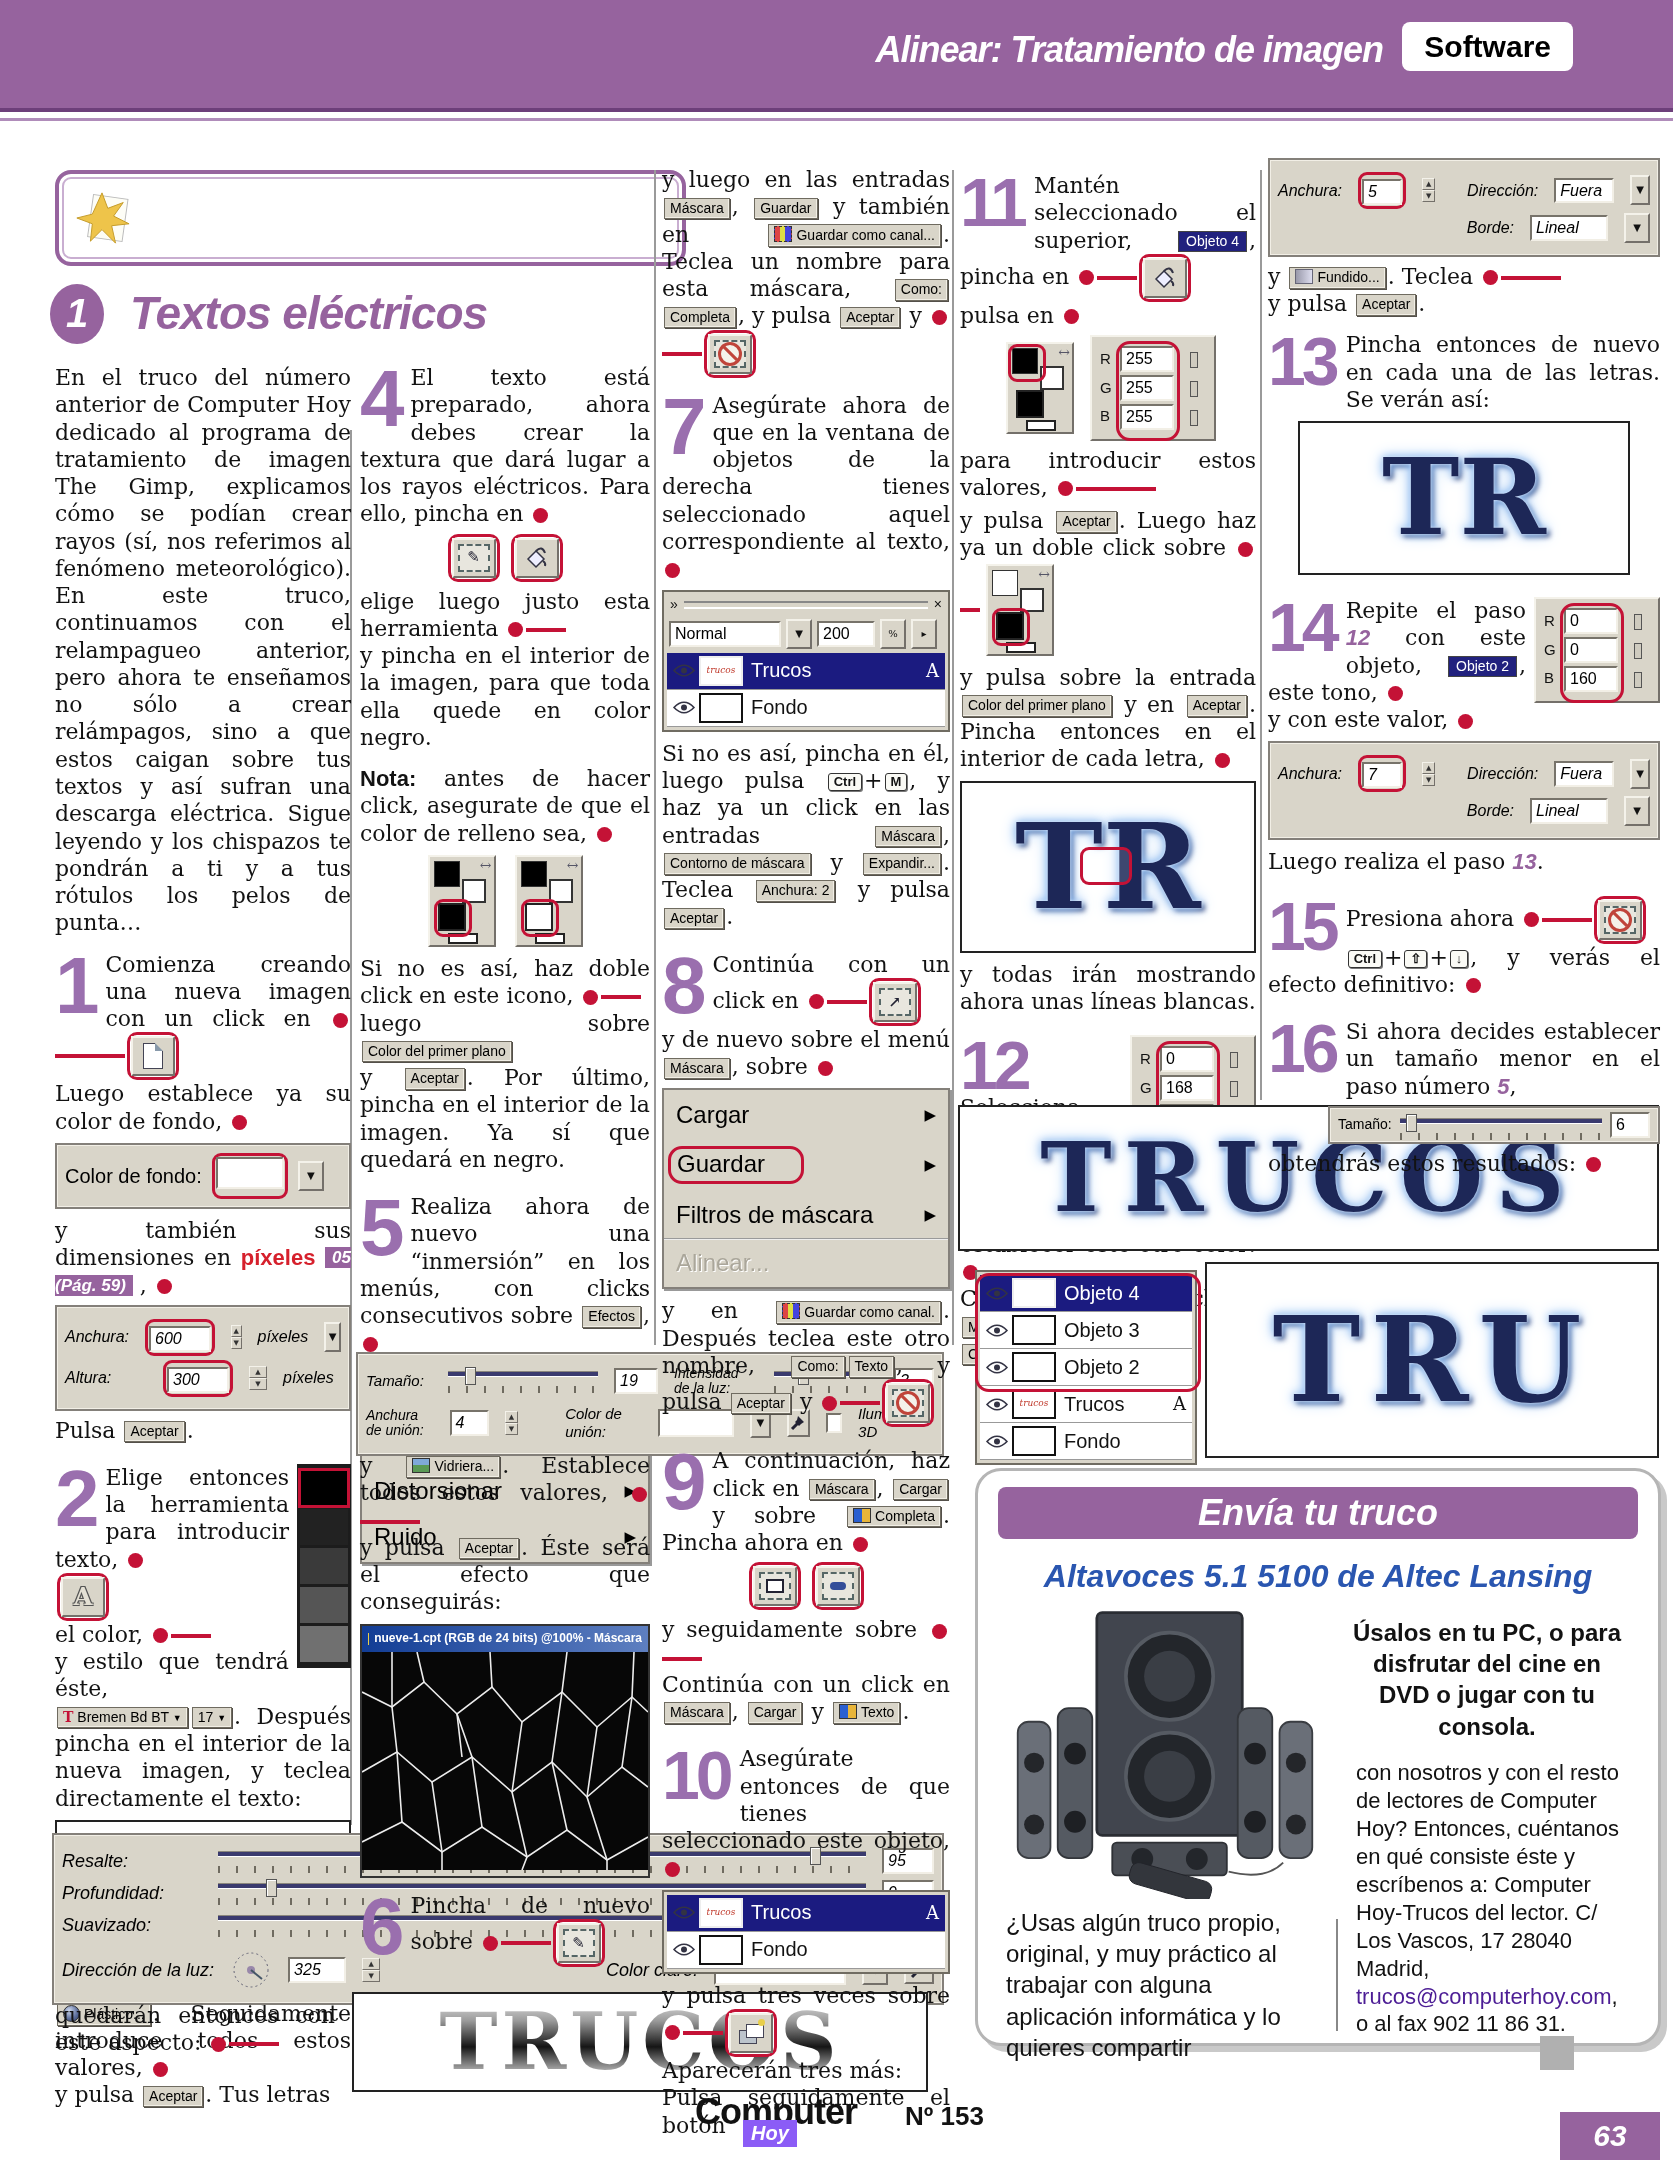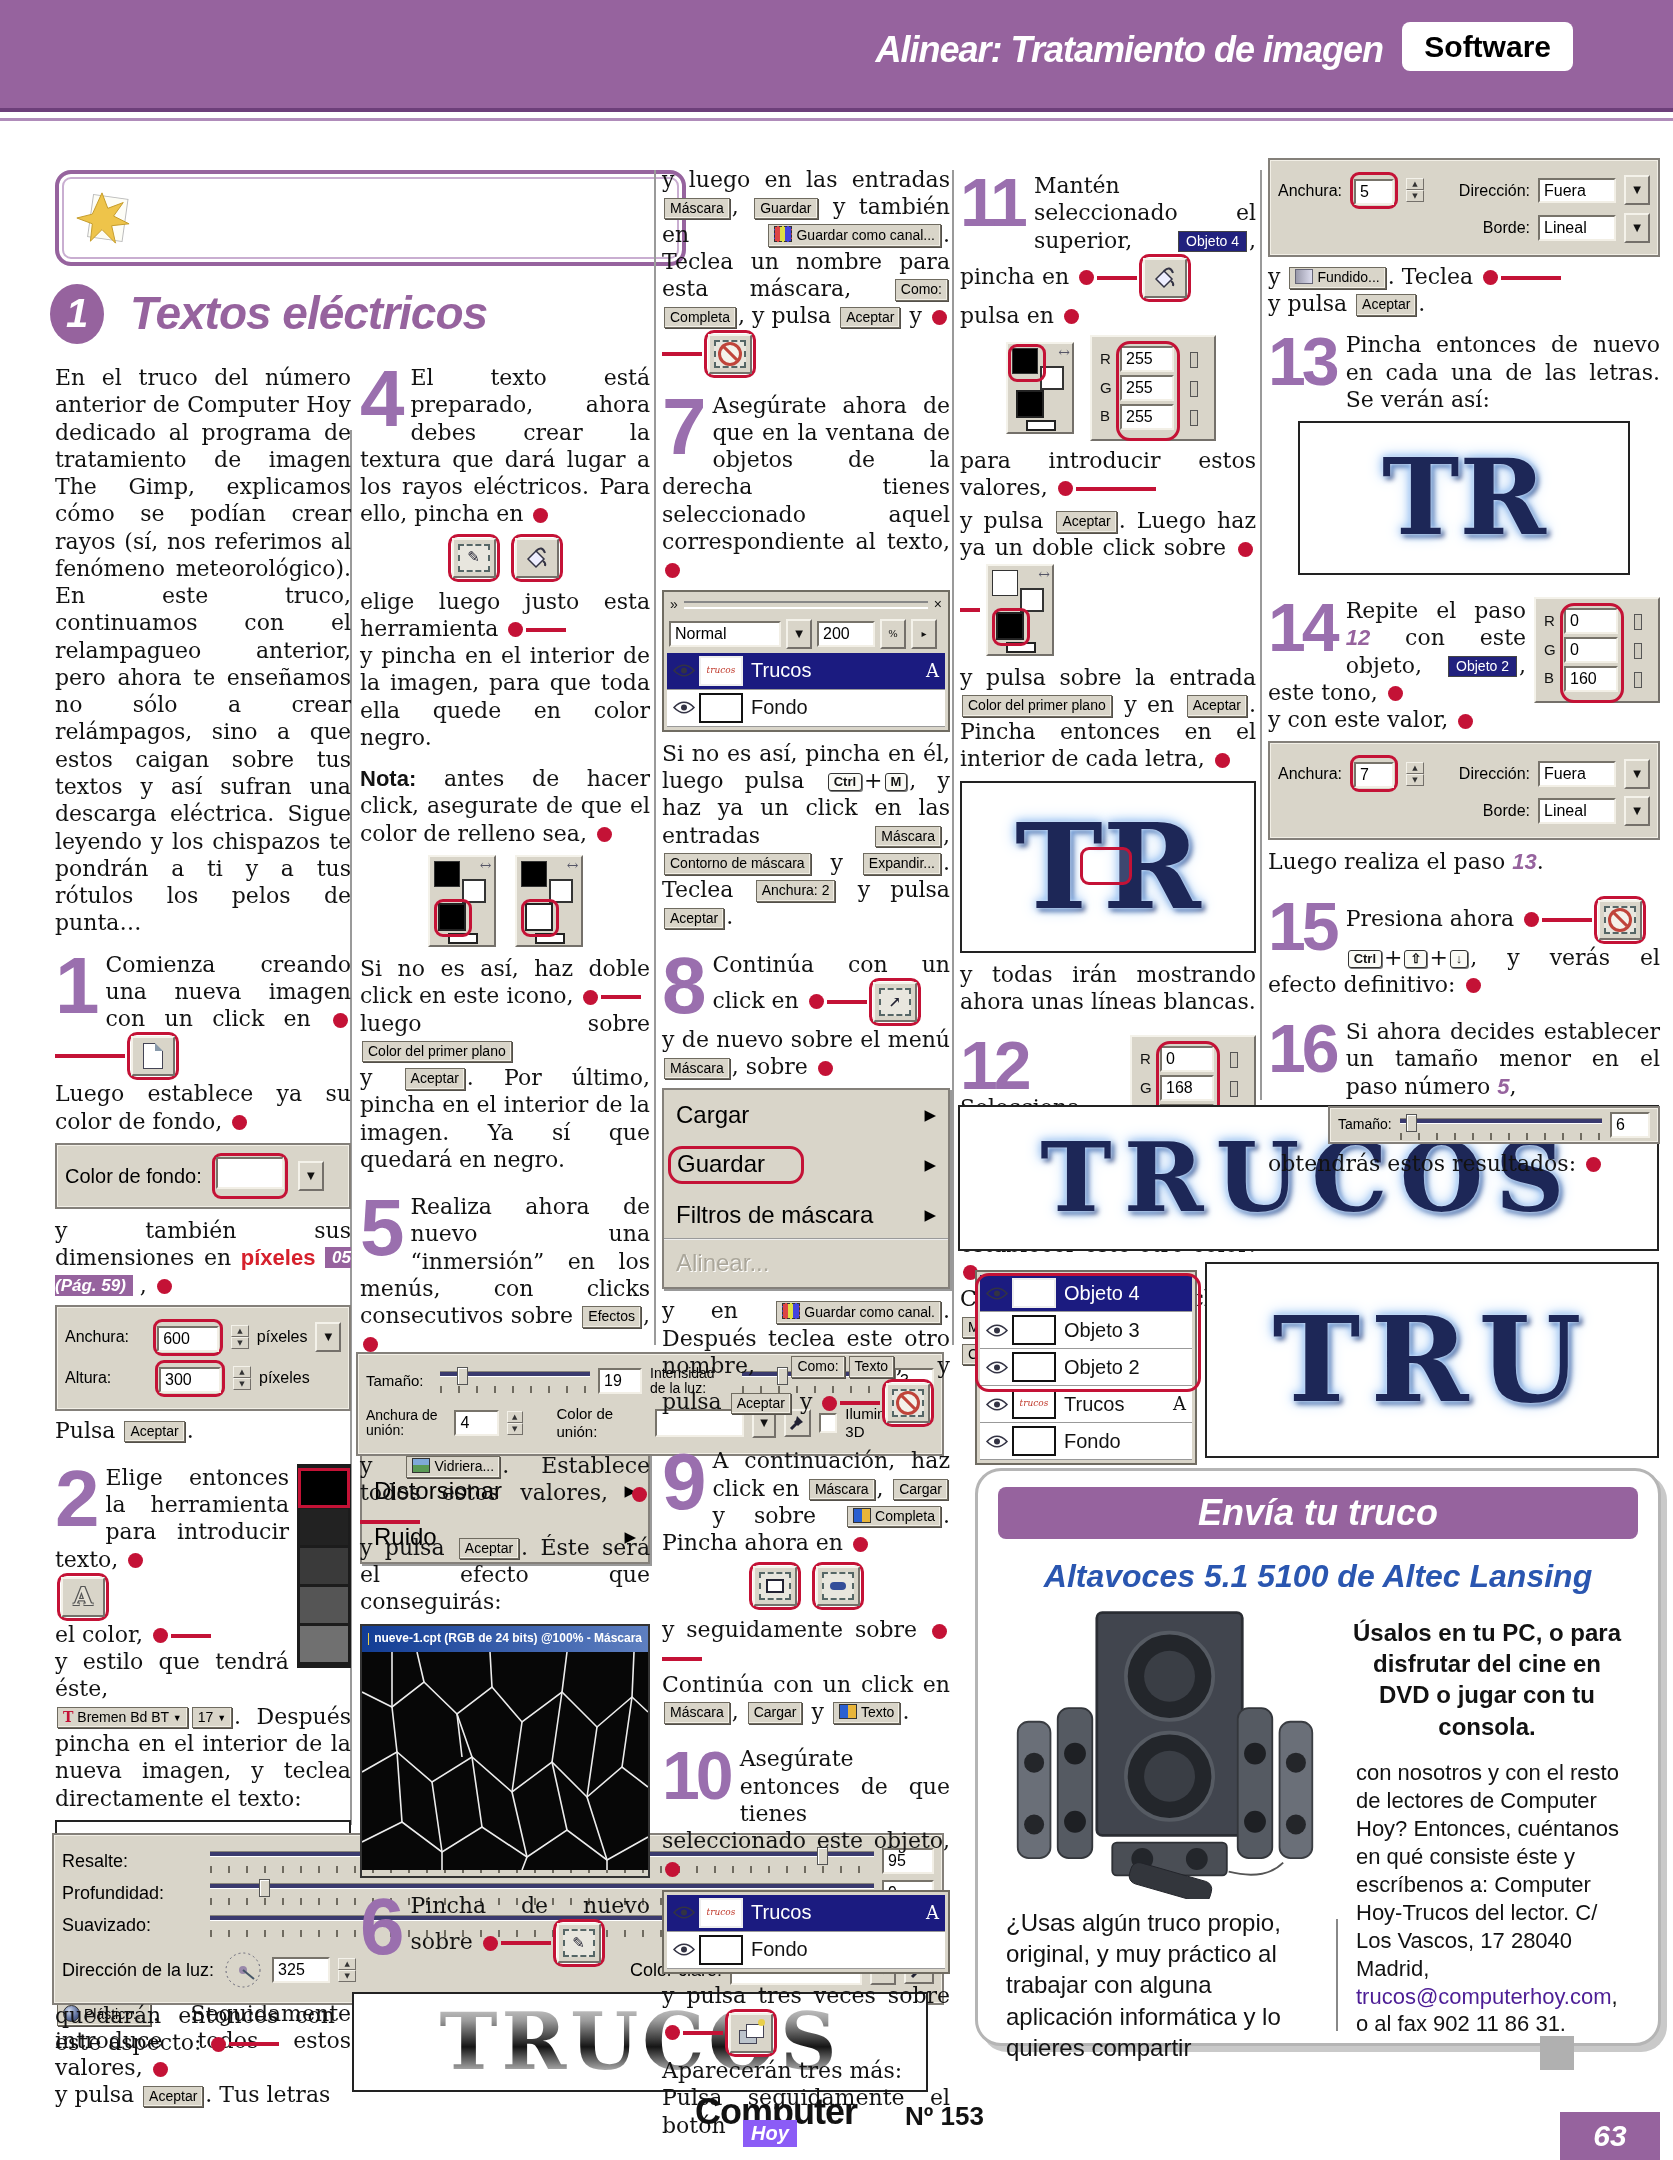--- a/index.html
+++ b/index.html
@@ -96,21 +96,21 @@
   .spin{display:inline-flex;flex-direction:column;width:18px;vertical-align:middle;}
   .spin b{background:#d9d5c9;border:1px solid;border-color:#f4f2ea #74706a #74706a #f4f2ea;font-size:7px;
           line-height:10px;text-align:center;color:#333;font-weight:normal;}
   .ddb{display:inline-flex;align-items:center;justify-content:center;width:22px;height:26px;background:#d9d5c9;
        border:2px solid;border-color:#f4f2ea #74706a #74706a #f4f2ea;font-size:10px;vertical-align:middle;}
   .cb{width:16px;height:16px;background:#fff;border:2px solid;border-color:#77736a #f2efe6 #f2efe6 #77736a;display:inline-block;vertical-align:middle;}
   .slid{position:relative;height:28px;}
   .sbar{position:absolute;left:0;right:0;top:5px;height:4px;background:#3a3a6e;box-shadow:0 1px 0 #fff,0 -1px 0 #8a867c;}
   .sknob{position:absolute;top:0;width:9px;height:16px;background:#d9d5c9;border:1px solid #555;box-shadow:1px 1px 0 #fff inset;}
   .sticks{position:absolute;left:0;right:0;top:19px;height:7px;background:repeating-linear-gradient(90deg,#6f6b60 0 2px,transparent 2px 18px);}
-  .drow{display:flex;align-items:center;gap:8px;margin:4px 0;}
+  .drow{display:flex;align-items:center;gap:16px;margin:4px 0;font-style:italic;}
   
   .menu{background:#d9d5c9;border:2px solid #84807a;box-shadow:2px 2px 0 #999;margin:8px 0;padding:2px 0;}
   .mrow{display:flex;align-items:center;justify-content:space-between;padding:8px 12px;
         font-family:"Liberation Sans",sans-serif;font-size:24px;color:#000;}
   .mrow.dis .mlbl{color:#aaa69a;text-shadow:1px 1px 0 #fff;}
   .mrow.sep{border-top:2px groove #eee;}
   .marr{font-size:15px;}
   .mring{border:3px solid #c41236;border-radius:14px;padding:0 36px 2px 6px;margin-left:-8px;}
   
   .docker{background:#d9d5c9;border:2px solid #706c62;margin:8px 0;position:relative;padding:3px;}

